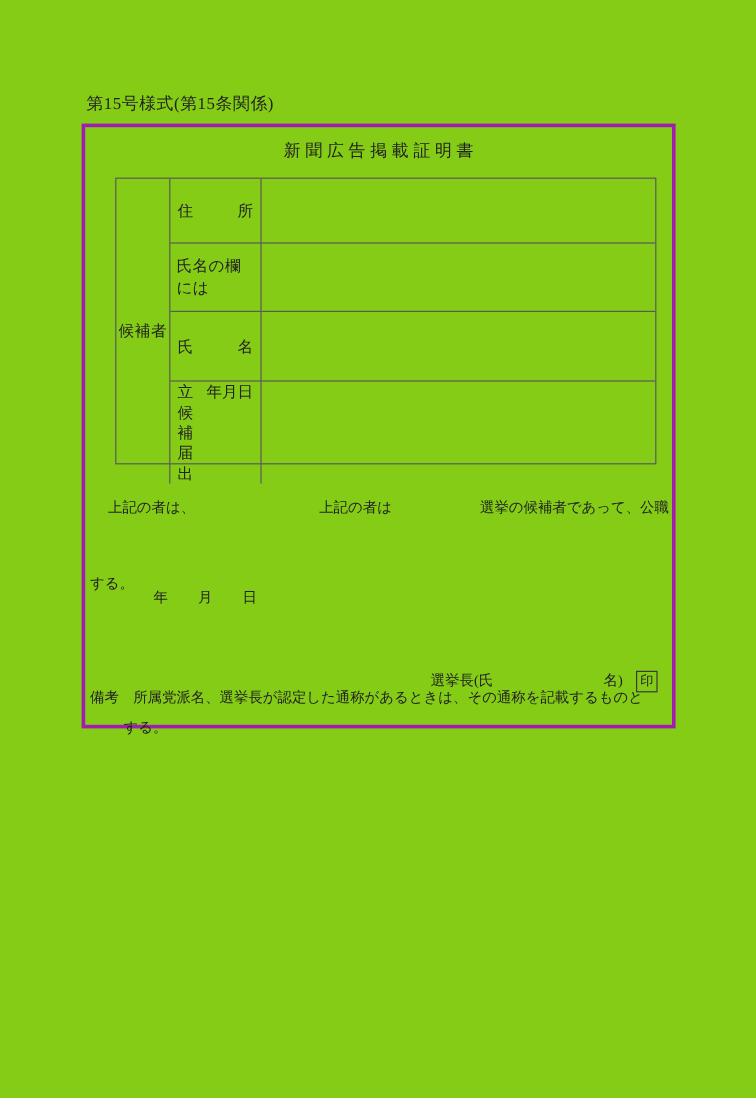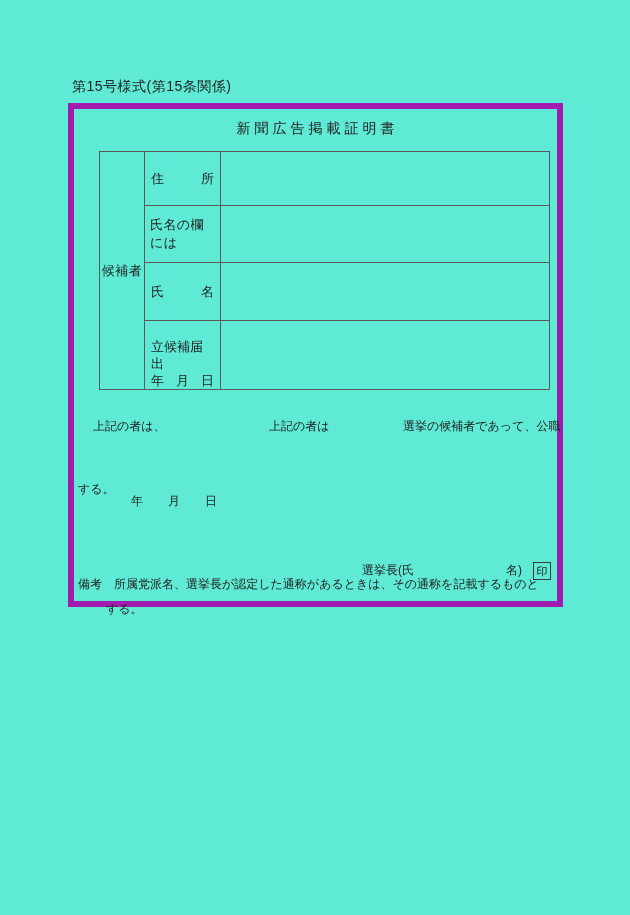--- a/index.html
+++ b/index.html
@@ -1,31 +1,31 @@
 <!DOCTYPE html>
 <html><head>
 <meta charset="utf-8">
 <style>
   html,body{margin:0;padding:0;background:#ffffff;}
   .page{
     position:relative;
     width:630px;height:915px;
-    background:#5eead4;
-    font-family:Liberation Sans, sans-serif;
+    background:#84cc16;
+    font-family:Liberation Serif, serif;
     color:#222;
     overflow:hidden;
   }
   .form-number{
     position:absolute;left:72px;top:78px;
     font-size:14px;letter-spacing:0.5px;white-space:pre;
   }
   .outer-box{
     position:absolute;left:68px;top:103px;
     width:495px;height:504px;
-    border:6px solid #a21caf;
+    border:3px solid #a21caf;
     box-sizing:border-box;
   }
   .title{
     position:absolute;top:11px;left:0;right:0;
     text-align:center;
     font-size:14px;letter-spacing:4px;text-indent:4px;
     white-space:pre;
   }
   .ctable{
     position:absolute;left:25px;top:42px;
@@ -42,21 +42,21 @@
     grid-column:1;grid-row:1/5;
     border-right:1px solid #5a5a5a;
     justify-content:center;
     letter-spacing:0.5px;
   }
   .lab{grid-column:2;border-right:1px solid #5a5a5a;padding:0 6px;}
   .val{grid-column:3;}
   .bb{border-bottom:1px solid #5a5a5a;}
   .spread{justify-content:space-between;}
   .lab2{letter-spacing:0.4px;padding:0 5px;}
-  .lab4{flex-direction:column;justify-content:flex-end;align-items:stretch;line-height:17px;}
+  .lab4{flex-direction:row;justify-content:flex-end;align-items:stretch;line-height:17px;}
   .lab4-line2{display:flex;justify-content:space-between;}
   .bodyline{position:absolute;font-size:12px;white-space:pre;line-height:16px;margin-top:13px;}
   .line1{left:4px;right:6px;top:296px;height:16px;}
   .line1 span{position:absolute;top:0;}
   .l1p1{left:15px;}
   .l1p2{left:191px;}
   .l1p3{left:325px;}
   .line2{
     left:4px;top:329px;width:487px;
     white-space:normal;

